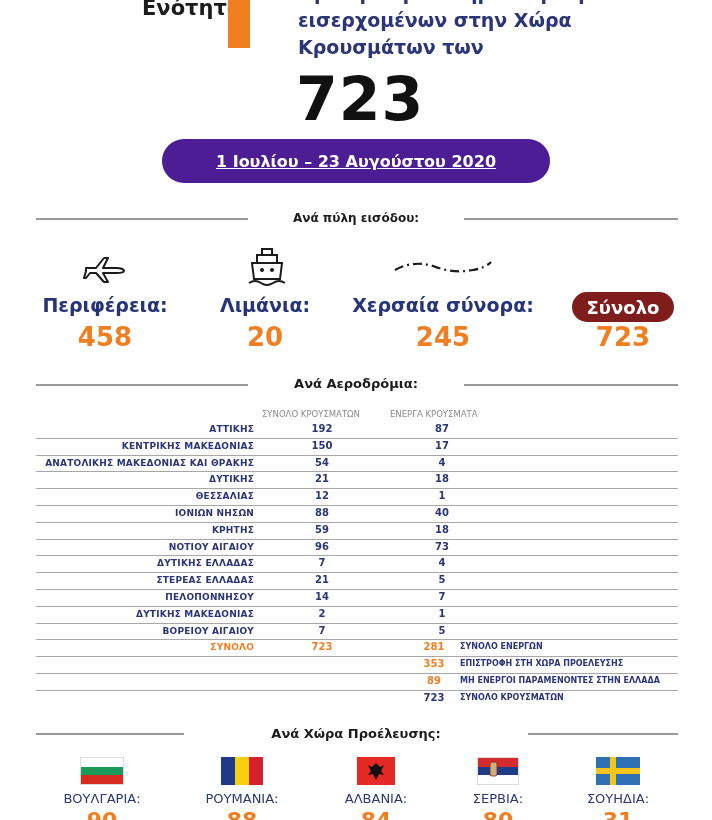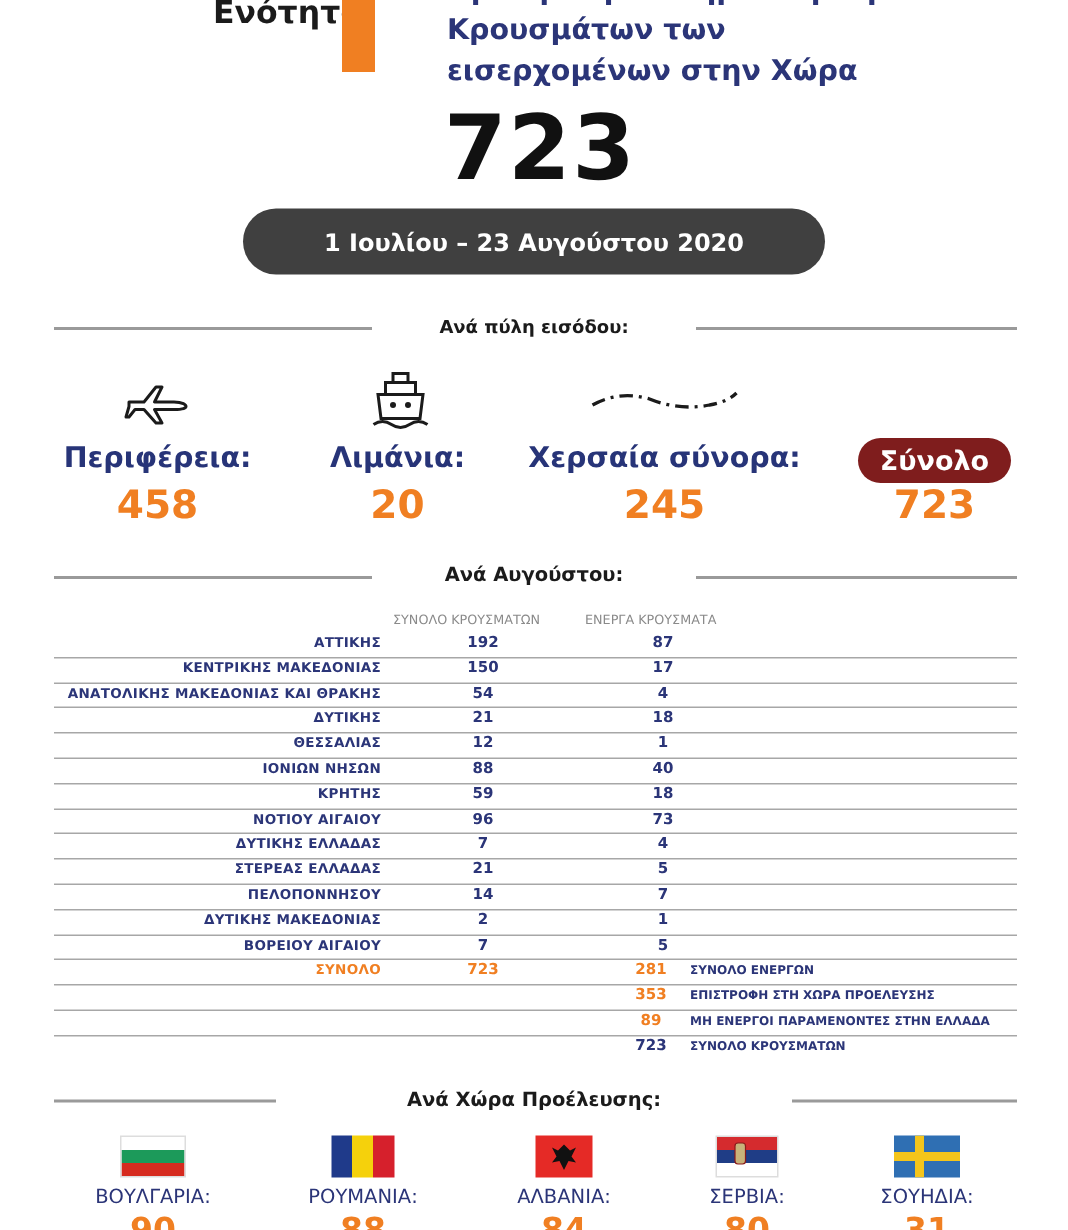--- a/index.html
+++ b/index.html
@@ -3,21 +3,21 @@
 <meta charset="utf-8">
 <style>
   * { box-sizing: border-box; margin: 0; padding: 0; }
   html, body { width: 712px; height: 820px; overflow: hidden; background: #ffffff; }
   body { font-family: "DejaVu Sans", sans-serif; position: relative; color: #1f2a6b; }
 
   .section-label { position: absolute; font-weight: bold; color: #1b1b1b; font-size: 21px; }
   .orange-bar { position: absolute; background: #f07f22; }
   .title-lines { position: absolute; font-weight: bold; color: #2b3578; font-size: 19px; line-height: 27px; }
   .big-number { position: absolute; font-weight: bold; color: #111; font-size: 60px; letter-spacing: 1px; }
-  .date-pill { position: absolute; background: #404040; color: #fff; border-radius: 24px; font-weight: bold; font-size: 16px; display: flex; align-items: center; justify-content: center; }
+  .date-pill { position: absolute; background: #4c1d95; color: #fff; border-radius: 24px; font-weight: bold; font-size: 16px; display: flex; align-items: center; justify-content: center; text-decoration: underline; }
 
   .divider { position: absolute; height: 2px; background: #9a9a9a; }
   .sub-heading { position: absolute; font-weight: bold; color: #1b1b1b; font-size: 12px; text-align: center; }
 
   .gate-icon { position: absolute; }
   .gate-label { position: absolute; font-weight: bold; color: #273478; font-size: 19px; text-align: center; white-space: nowrap; }
   .gate-total-pill { position: absolute; background: #7f1d1d; color: #fff; border-radius: 16px; font-weight: bold; font-size: 18px; display: flex; align-items: center; justify-content: center; }
   .gate-value { position: absolute; font-weight: bold; color: #f07f22; font-size: 26px; text-align: center; }
 
   .col-header { position: absolute; font-size: 8.5px; color: #8a8a8a; white-space: nowrap; }
@@ -33,22 +33,22 @@
   .country-name { font-weight: normal; color: #2b3578; font-size: 13px; margin-top: 6px; white-space: nowrap; }
   .country-value { font-weight: bold; color: #f07f22; font-size: 22px; margin-top: 2px; }
 </style>
 </head>
 <body>
 
 <div class="section-label" style="left:142px; top:-4px;">Ενότητα</div>
 <div class="orange-bar" style="left:228px; top:0; width:22px; height:48px;"></div>
 <div class="title-lines" style="left:298px; top:-20px;">
   <div>Πρόσφατη Επιδημιολογική Εικόνα</div>
+  <div>εισερχομένων στην Χώρα</div>
   <div>Κρουσμάτων των</div>
-  <div>εισερχομένων στην Χώρα</div>
 </div>
 <div class="big-number" style="left:296px; top:64px;">723</div>
 <div class="date-pill" style="left:162px; top:139px; width:388px; height:44px;">1 Ιουλίου – 23 Αυγούστου 2020</div>
 
 <div class="divider" style="left:36px; top:218px; width:212px;"></div>
 <div class="sub-heading" style="left:248px; top:211px; width:216px;">Ανά πύλη εισόδου:</div>
 <div class="divider" style="left:464px; top:218px; width:214px;"></div>
 
 <svg class="gate-icon" style="left:82px; top:254px;" width="46" height="30" viewBox="0 0 46 30">
   <path d="M4 14 L14 14 L22 4 L26 4 L21 14 L34 14 C40 14 42 16 42 17 C42 18 40 19 34 19 L21 19 L26 28 L22 28 L14 19 L8 19 L4 24 L2 24 L4 17 Z" fill="none" stroke="#1b1b1b" stroke-width="2" stroke-linejoin="round"></path>
@@ -71,21 +71,21 @@
 <div class="gate-label" style="left:205px; top:294px; width:120px;">Λιμάνια:</div>
 <div class="gate-value" style="left:205px; top:322px; width:120px;">20</div>
 
 <div class="gate-label" style="left:348px; top:294px; width:190px;">Χερσαία σύνορα:</div>
 <div class="gate-value" style="left:348px; top:322px; width:190px;">245</div>
 
 <div class="gate-total-pill" style="left:572px; top:292px; width:102px; height:30px;">Σύνολο</div>
 <div class="gate-value" style="left:572px; top:322px; width:102px;">723</div>
 
 <div class="divider" style="left:36px; top:384px; width:212px;"></div>
-<div class="sub-heading" style="left:248px; top:376px; width:216px; font-size:13px;">Ανά Αυγούστου:</div>
+<div class="sub-heading" style="left:248px; top:376px; width:216px; font-size:13px;">Ανά Αεροδρόμια:</div>
 <div class="divider" style="left:464px; top:384px; width:214px;"></div>
 
 <div class="col-header" style="left:262px; top:409px;">ΣΥΝΟΛΟ ΚΡΟΥΣΜΑΤΩΝ</div>
 <div class="col-header" style="left:390px; top:409px;">ΕΝΕΡΓΑ ΚΡΟΥΣΜΑΤΑ</div>
 
 <div id="region-rows">
     <div class="region-row" style="top: 422px;">
       <span class="region-name">ΑΤΤΙΚΗΣ</span>
       <span class="region-total">192</span>
       <span class="region-active">87</span>

